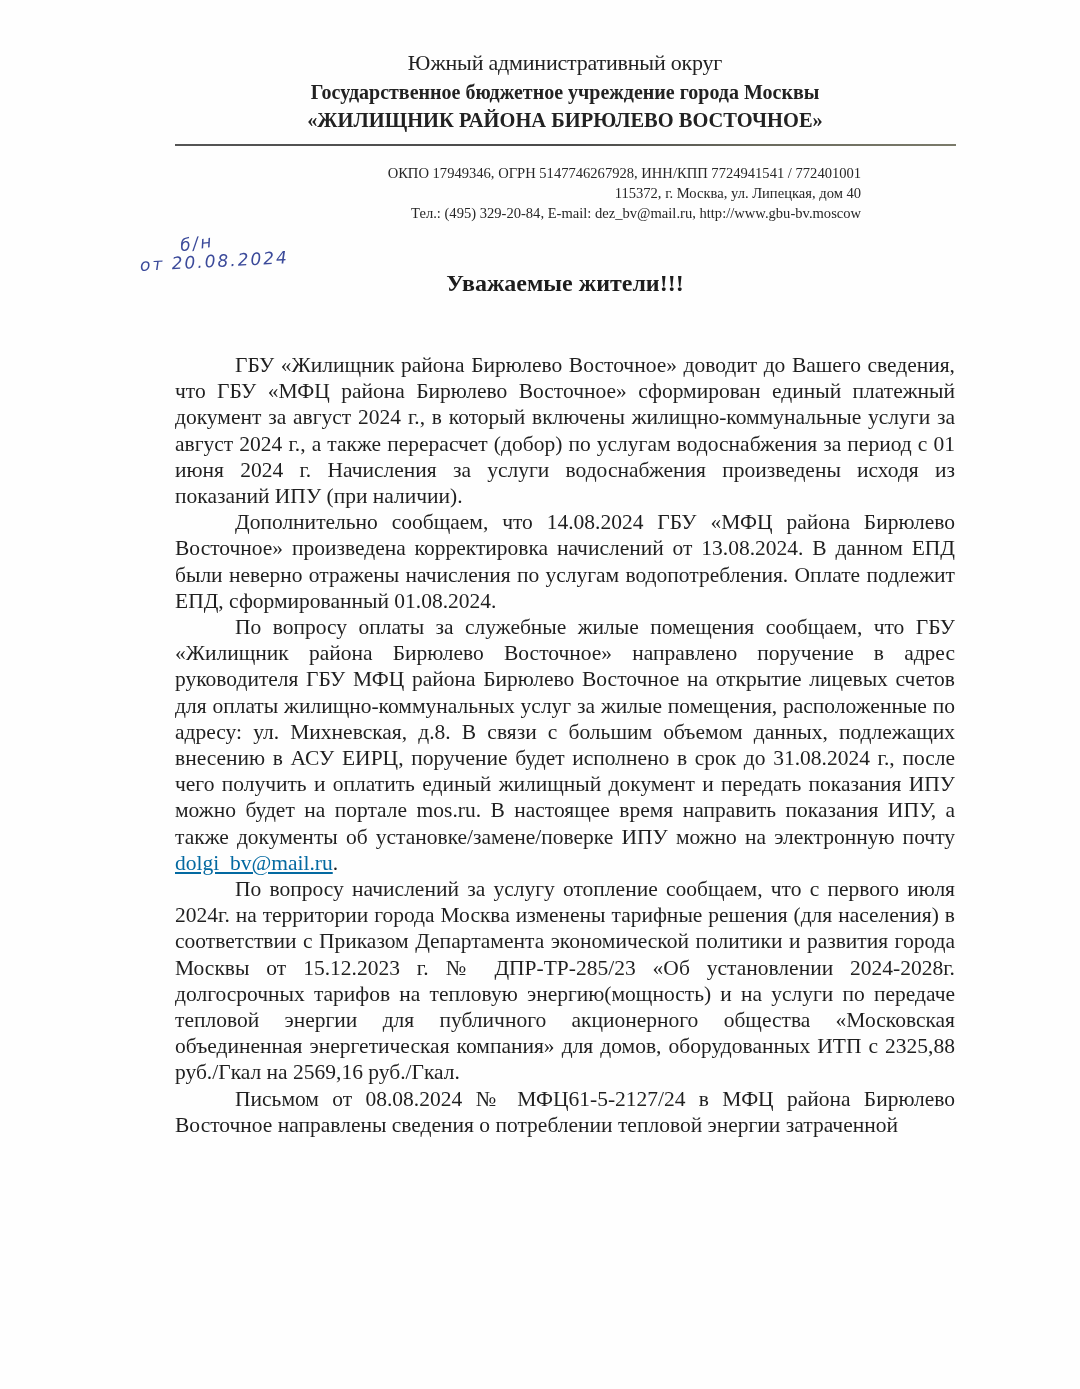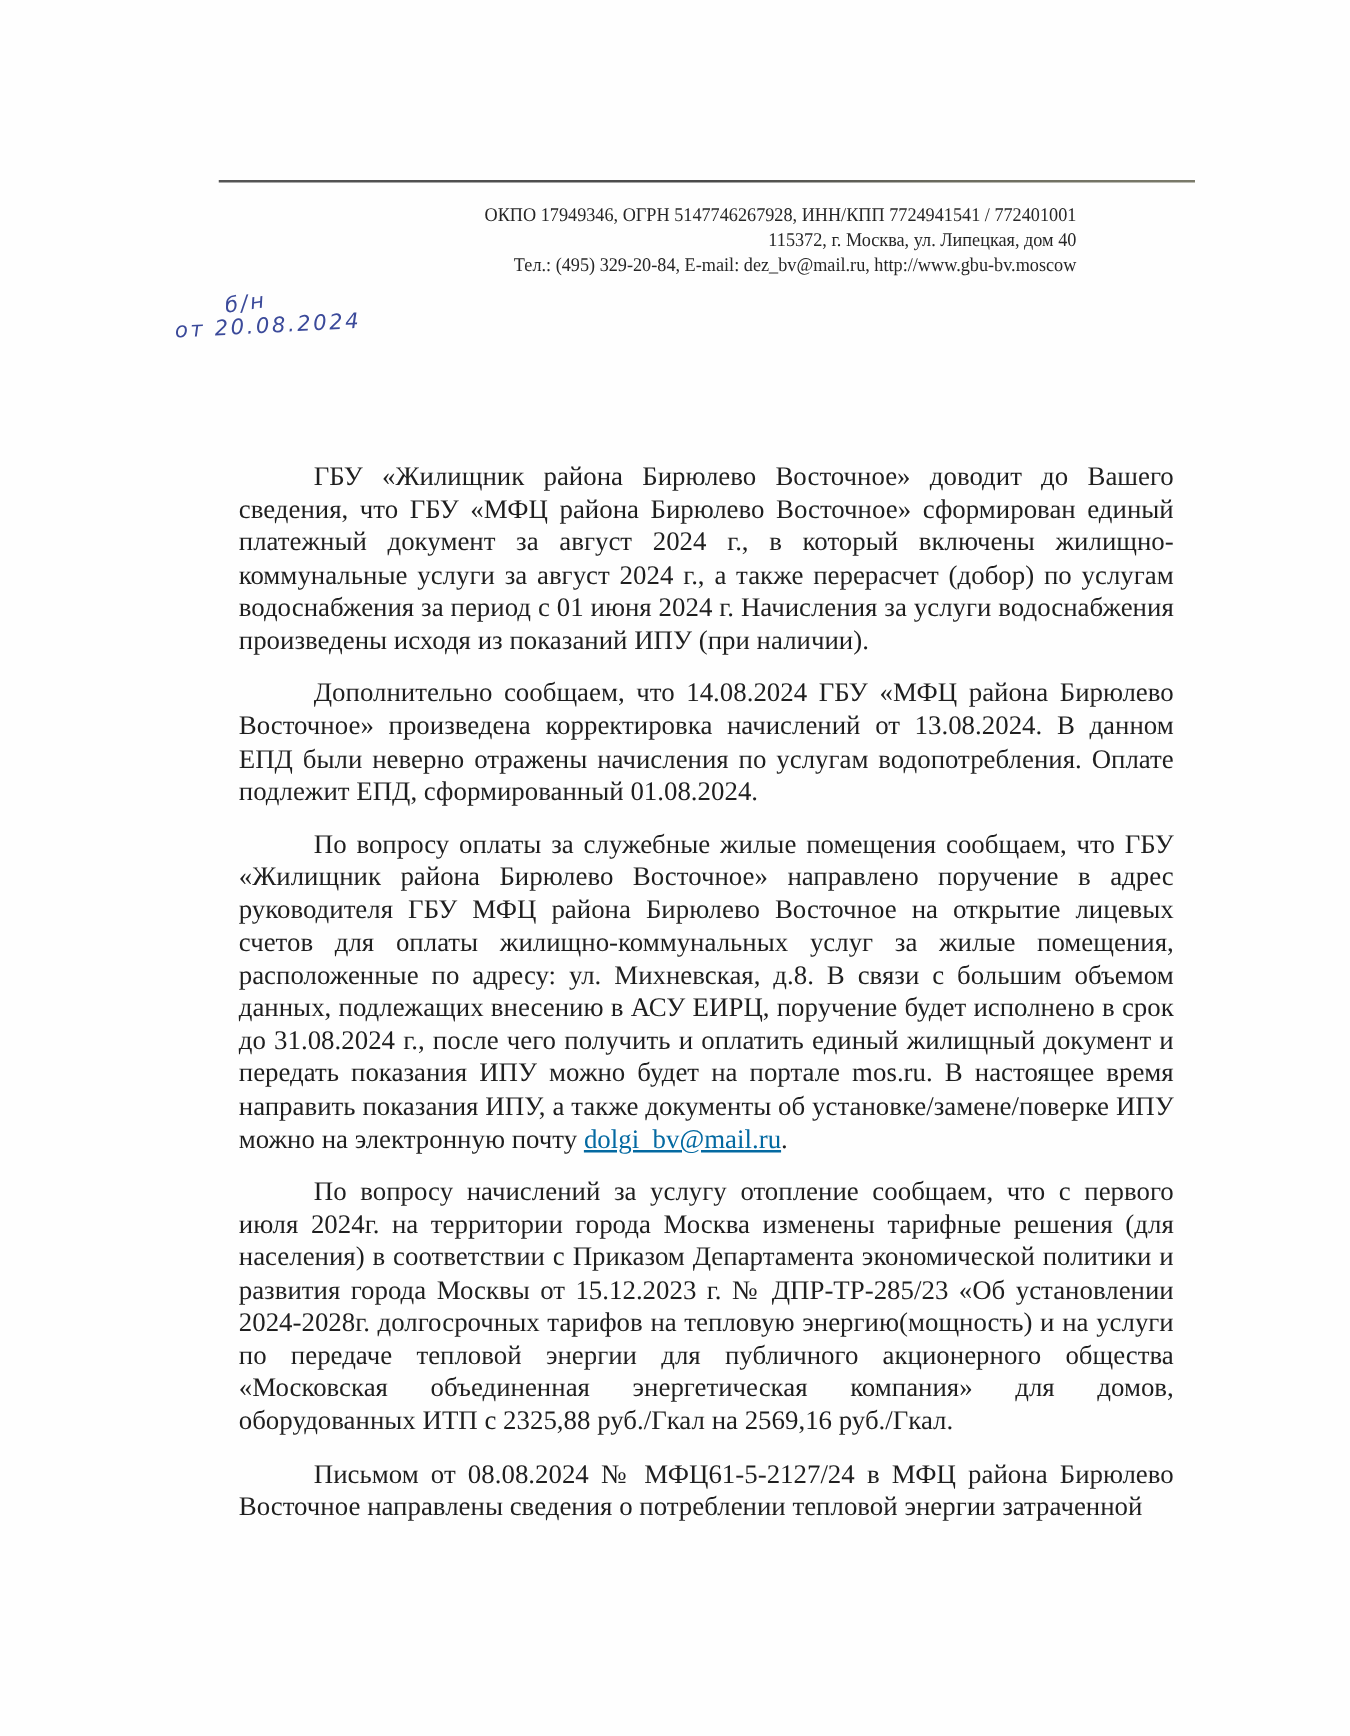--- a/index.html
+++ b/index.html
@@ -112,48 +112,56 @@
       position: absolute;
       left: 175px;
       top: 352px;
       width: 780px;
       font-size: 21.5px;
       line-height: 26.2px;
       text-align: justify;
       color: #1f1f1f;
     }
     .para {
-      margin: 16px;
+      margin: 0;
       text-indent: 60px;
       text-align: justify;
     }
     .para .email-link {
       text-decoration: underline;
       color: #0369a1;
     }
   </style>
 </head>
 <body>
 
 <div class="page">
 
+  <div class="header">
+    <div class="hdr-district">Южный административный округ</div>
+    <div class="hdr-org">Государственное бюджетное учреждение города Москвы</div>
+    <div class="hdr-name">«ЖИЛИЩНИК РАЙОНА БИРЮЛЕВО ВОСТОЧНОЕ»</div>
+  </div>
 
   <div class="divider"></div>
 
   <div class="requisites">
     <div class="req-line">ОКПО 17949346, ОГРН 5147746267928, ИНН/КПП 7724941541 / 772401001</div>
     <div class="req-line">115372, г. Москва, ул. Липецкая, дом 40</div>
     <div class="req-line">Тел.: (495) 329-20-84, E-mail: dez_bv@mail.ru, http://www.gbu-bv.moscow</div>
   </div>
 
   <div class="handwritten">
     <span class="hw-ref">б/н</span>
     <span class="hw-date">от 20.08.2024</span>
   </div>
 
+  <div class="greeting">
+    <span>Уважаемые жители!!!</span>
+  </div>
 
   <div class="body-text">
     <p class="para">ГБУ «Жилищник района Бирюлево Восточное» доводит до Вашего сведения, что ГБУ «МФЦ района Бирюлево Восточное» сформирован единый платежный документ за август 2024 г., в который включены жилищно-коммунальные услуги за август 2024 г., а также перерасчет (добор) по услугам водоснабжения за период с 01 июня 2024 г. Начисления за услуги водоснабжения произведены исходя из показаний ИПУ (при наличии).</p>
     <p class="para">Дополнительно сообщаем, что 14.08.2024 ГБУ «МФЦ района Бирюлево Восточное» произведена корректировка начислений от 13.08.2024. В данном ЕПД были неверно отражены начисления по услугам водопотребления. Оплате подлежит ЕПД, сформированный 01.08.2024.</p>
     <p class="para"><span>По вопросу оплаты за служебные жилые помещения сообщаем, что ГБУ «Жилищник района Бирюлево Восточное» направлено поручение в адрес руководителя ГБУ МФЦ района Бирюлево Восточное на открытие лицевых счетов для оплаты жилищно-коммунальных услуг за жилые помещения, расположенные по адресу: ул. Михневская, д.8. В связи с большим объемом данных, подлежащих внесению в АСУ ЕИРЦ, поручение будет исполнено в срок до 31.08.2024 г., после чего получить и оплатить единый жилищный документ и передать показания ИПУ можно будет на портале mos.ru. В настоящее время направить показания ИПУ, а также документы об установке/замене/поверке ИПУ можно на электронную почту</span> <a class="email-link">dolgi_bv@mail.ru</a><span>.</span></p>
     <p class="para">По вопросу начислений за услугу отопление сообщаем, что с первого июля 2024г. на территории города Москва изменены тарифные решения (для населения) в соответствии с Приказом Департамента экономической политики и развития города Москвы от 15.12.2023 г. № ДПР-ТР-285/23 «Об установлении 2024-2028г. долгосрочных тарифов на тепловую энергию(мощность) и на услуги по передаче тепловой энергии для публичного акционерного общества «Московская объединенная энергетическая компания» для домов, оборудованных ИТП с 2325,88 руб./Гкал на 2569,16 руб./Гкал.</p>
     <p class="para">Письмом от 08.08.2024 № МФЦ61-5-2127/24 в МФЦ района Бирюлево Восточное направлены сведения о потреблении тепловой энергии затраченной</p>
   </div>
 
 </div>

